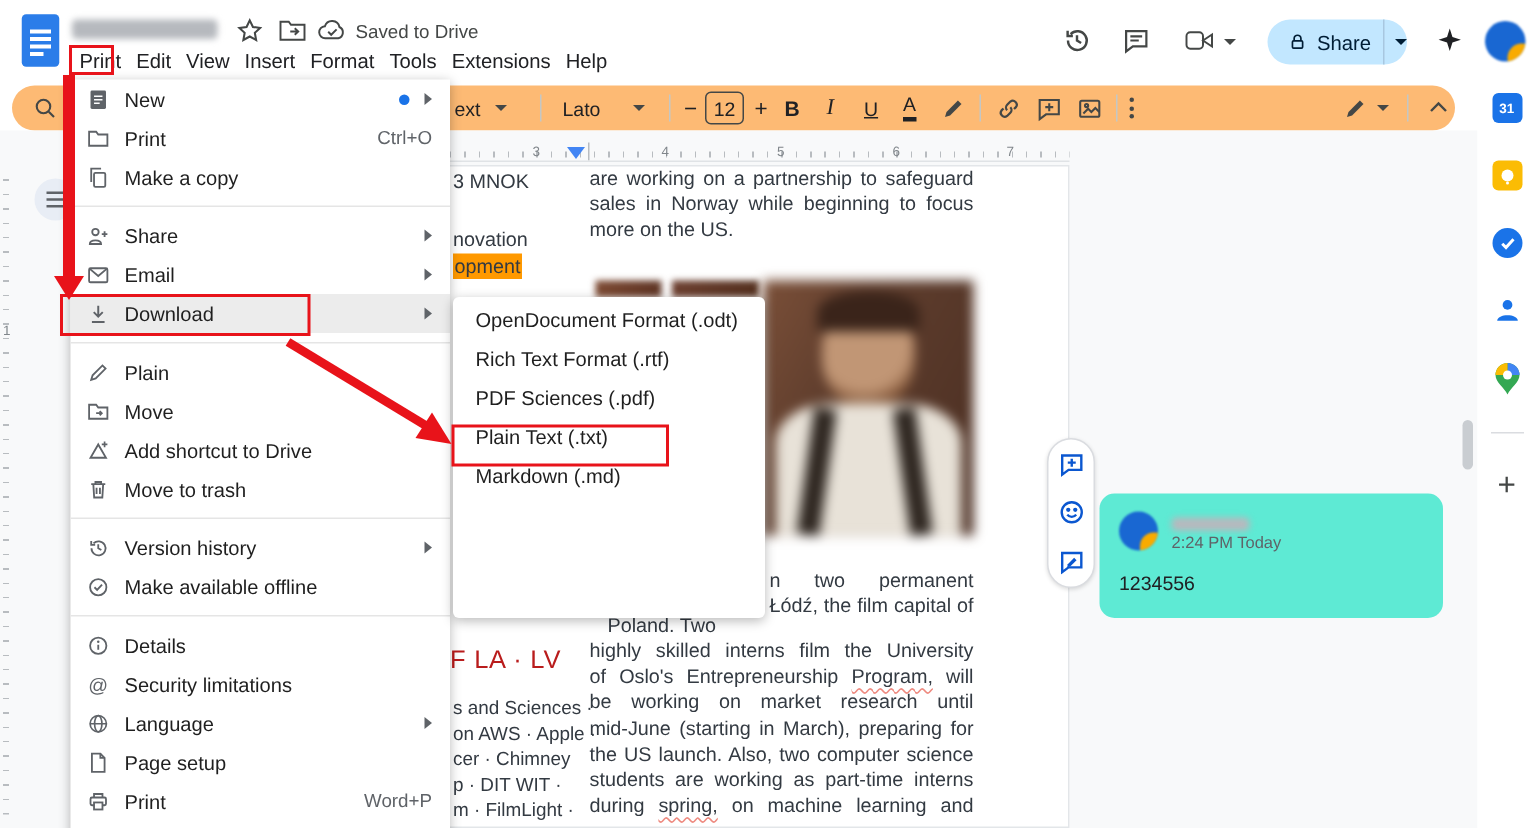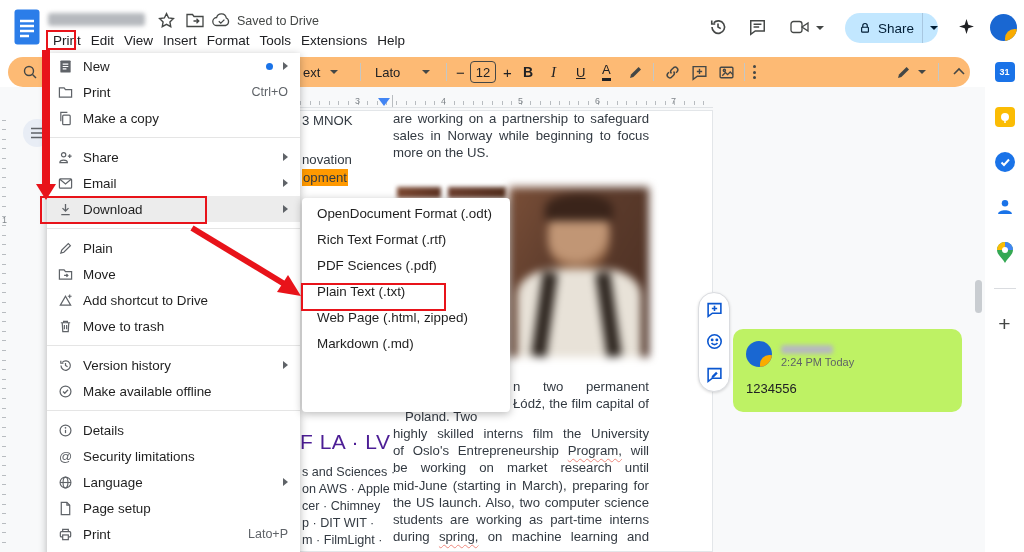--- a/index.html
+++ b/index.html
@@ -47,21 +47,21 @@
   .mi .dot + .sub { margin-left:10px; }
   .mdiv { height:1px; background:#e5e5e5; margin:6px 0; }
   .smi { display:flex; align-items:center; height:25.9px; padding:0 12px 0 15px; font-size:13.4px; color:#1f1f1f; cursor:pointer; }
 
   
   #rail { position:absolute; left:985px; top:50px; width:39px; height:502px; background:#fff; }
   .rail-ic { position:absolute; left:50%; transform:translateX(-50%); cursor:pointer; }
 
   
   #cpill { position:absolute; left:698px; top:292px; width:32px; height:100px; background:#fff; border:1px solid #dadce0; border-radius:16px; box-shadow:0 1px 3px rgba(0,0,0,.15); display:flex; flex-direction:column; align-items:center; justify-content:space-around; z-index:5; }
-  #ccard { position:absolute; left:733px; top:329px; width:229px; height:83px; background:#bef264; border-radius:10px; z-index:5;text-decoration:underline; }
+  #ccard { position:absolute; left:733px; top:329px; width:229px; height:83px; background:#5eead4; border-radius:10px; z-index:5;text-decoration:underline; }
 
   .portrait { position:absolute; overflow:hidden; filter:blur(4px); background:#6e4a38; }
   .portrait .bg { position:absolute; inset:0; background:linear-gradient(120deg,#7a4f38 0%, #5d3c2c 40%, #4a2e22 100%); }
   .portrait .head { position:absolute; left:28%; top:8%; width:44%; height:42%; border-radius:45%; background:radial-gradient(circle at 45% 40%, #c19675 0 55%, #7d5134 75%); }
   .portrait .hair { position:absolute; left:26%; top:4%; width:48%; height:16%; border-radius:50% 50% 0 0; background:#3a241a; }
   .portrait .shirt { position:absolute; left:6%; top:48%; width:88%; height:52%; background:#e8e2d8; border-radius:30% 30% 0 0; }
   .portrait .sus1,.portrait .sus2 { position:absolute; top:50%; width:11%; height:50%; background:#2e2620; }
   .portrait .sus1 { left:20%; transform:rotate(8deg); }
   .portrait .sus2 { left:66%; transform:rotate(-8deg); }
 </style>
@@ -240,21 +240,21 @@
   <span class="abs doc" style="left:405px;top:321px">Poland. Two</span>
 
   <div class="abs doc jl" style="left:393px;top:338px;width:256px">highly skilled interns film the University</div>
   <div class="abs doc jl" style="left:393px;top:355px;width:256px"><span>of Oslo's Entrepreneurship </span><span class="sq">Program,</span><span> will</span></div>
   <div class="abs doc jl" style="left:393px;top:372px;width:256px">be working on market research until</div>
   <div class="abs doc jl" style="left:393px;top:390px;width:256px">mid-June (starting in March), preparing for</div>
   <div class="abs doc jl" style="left:393px;top:407px;width:256px">the US launch. Also, two computer science</div>
   <div class="abs doc jl" style="left:393px;top:424px;width:256px">students are working as part-time interns</div>
   <div class="abs doc jl" style="left:393px;top:441px;width:256px"><span>during </span><span class="sq">spring,</span><span> on machine learning and</span></div>
 
-  <span class="abs" style="left:300px;top:343px;font-size:21px;color:#4c1d95;letter-spacing:.5px">F LA · LV</span>
+  <span class="abs" style="left:300px;top:343px;font-size:17px;color:#b91c1c;letter-spacing:.5px">F LA · LV</span>
   <div class="abs doc" style="left:302px;top:377px;font-size:12.6px;line-height:17px">
     <div>s and Sciences ·</div>
     <div>on AWS · Apple ·</div>
     <div>cer · Chimney</div>
     <div>p · DIT WIT ·</div>
     <div>m · FilmLight ·</div>
   </div>
 
   <div class="abs" style="left:975px;top:193px;width:7px;height:33px;background:#c9cdd1;border-radius:4px"></div>
 </div>
@@ -466,39 +466,36 @@
   </div>
   <div class="mi">
     <span class="ic">
           <svg width="15" height="15" viewBox="0 0 16 16" fill="none" stroke="#5f6368" stroke-width="1.3">
             <path d="M5 5V2.5h6V5"></path>
             <rect x="2.5" y="5" width="11" height="5.5" rx="1"></rect>
             <rect x="5" y="8.5" width="6" height="5" fill="#fff"></rect>
           </svg>
         </span>
     <span class="lbl">Print</span>
-        <span class="sc">Lato+P</span>
+        <span class="sc">Word+P</span>
   </div>
 </div>
 
 <div id="dl-menu" class="menu-panel">
   <div class="smi">
         <span>OpenDocument Format (.odt)</span>
       </div>
   <div class="smi">
         <span>Rich Text Format (.rtf)</span>
       </div>
   <div class="smi">
         <span>PDF Sciences (.pdf)</span>
       </div>
   <div class="smi">
         <span>Plain Text (.txt)</span>
-      </div>
-  <div class="smi">
-        <span>Web Page (.html, zipped)</span>
       </div>
   <div class="smi">
         <span>Markdown (.md)</span>
       </div>
 </div>
 
 <svg class="abs" style="left:0;top:0;z-index:60;pointer-events:none" width="1024" height="552" viewBox="0 0 1024 552">
   <rect x="47" y="31" width="28" height="18" fill="none" stroke="#e8131a" stroke-width="2"></rect>
   <line x1="46" y1="50" x2="46" y2="184" stroke="#e8131a" stroke-width="8"></line>
   <polygon points="36,184 56,184 46,200" fill="#e8131a"></polygon>

